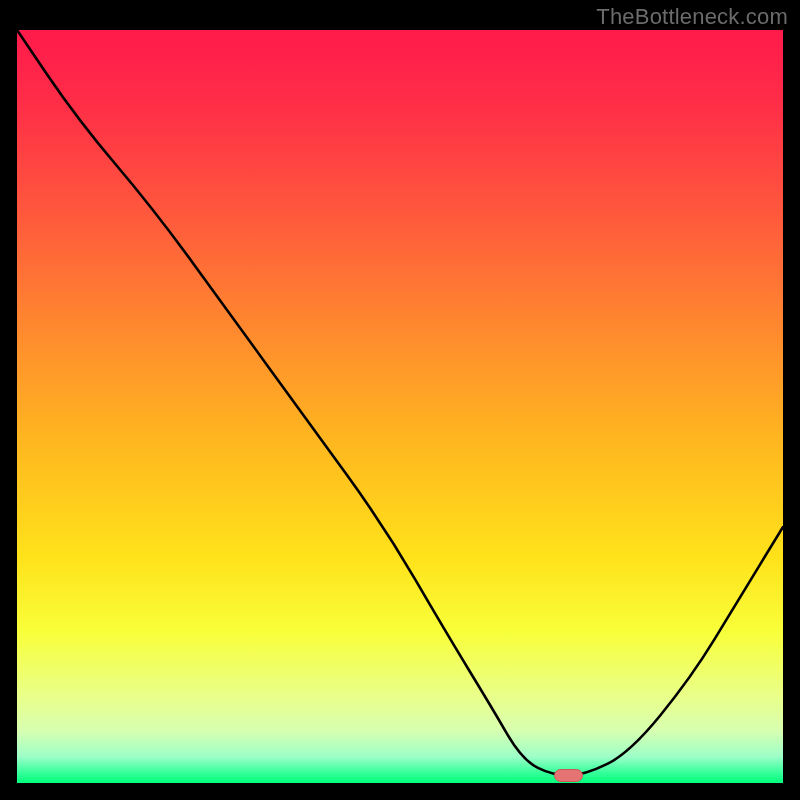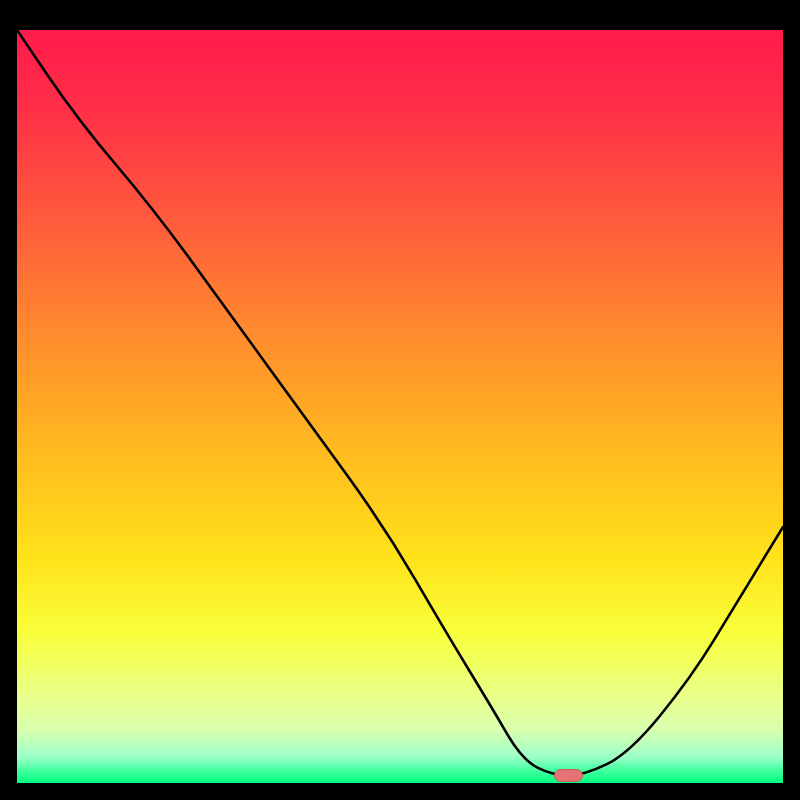--- a/index.html
+++ b/index.html
@@ -34,20 +34,21 @@
     top: 30px;
     width: 766px;
     height: 753px;
   }
   svg { display: block; }
 </style>
 </head>
 <body>
 
 <div class="frame">
+  <div class="watermark">TheBottleneck.com</div>
 
   <div class="plot-wrap">
     <svg id="plot-svg" width="766" height="753" viewBox="0 0 766 753">
       <defs>
         <linearGradient id="bg-grad" x1="0" y1="0" x2="0" y2="1">
             <stop offset="0.00%" stop-color="#ff1a4b"></stop>
             <stop offset="10.00%" stop-color="#ff2e47"></stop>
             <stop offset="25.00%" stop-color="#ff5a3c"></stop>
             <stop offset="40.00%" stop-color="#ff8a2e"></stop>
             <stop offset="55.00%" stop-color="#ffb81f"></stop>

